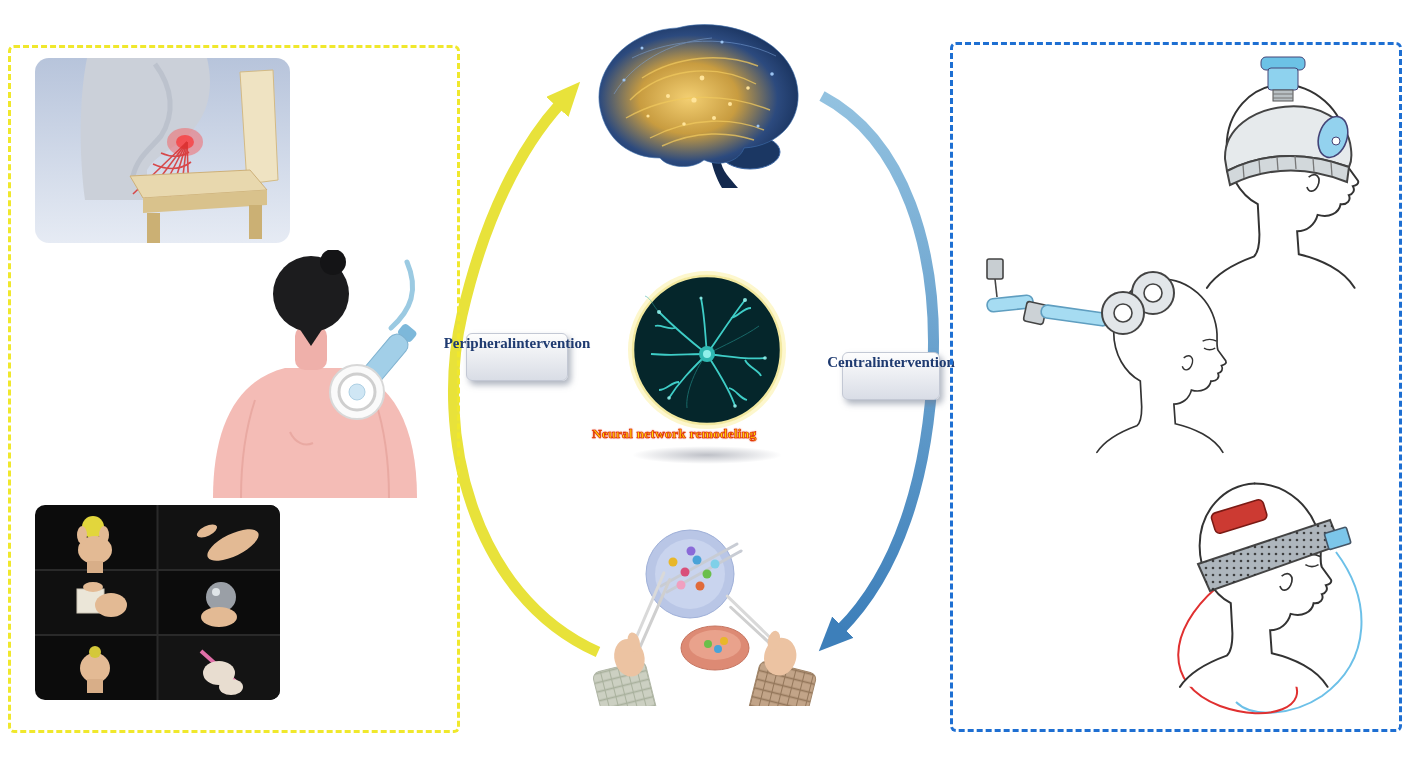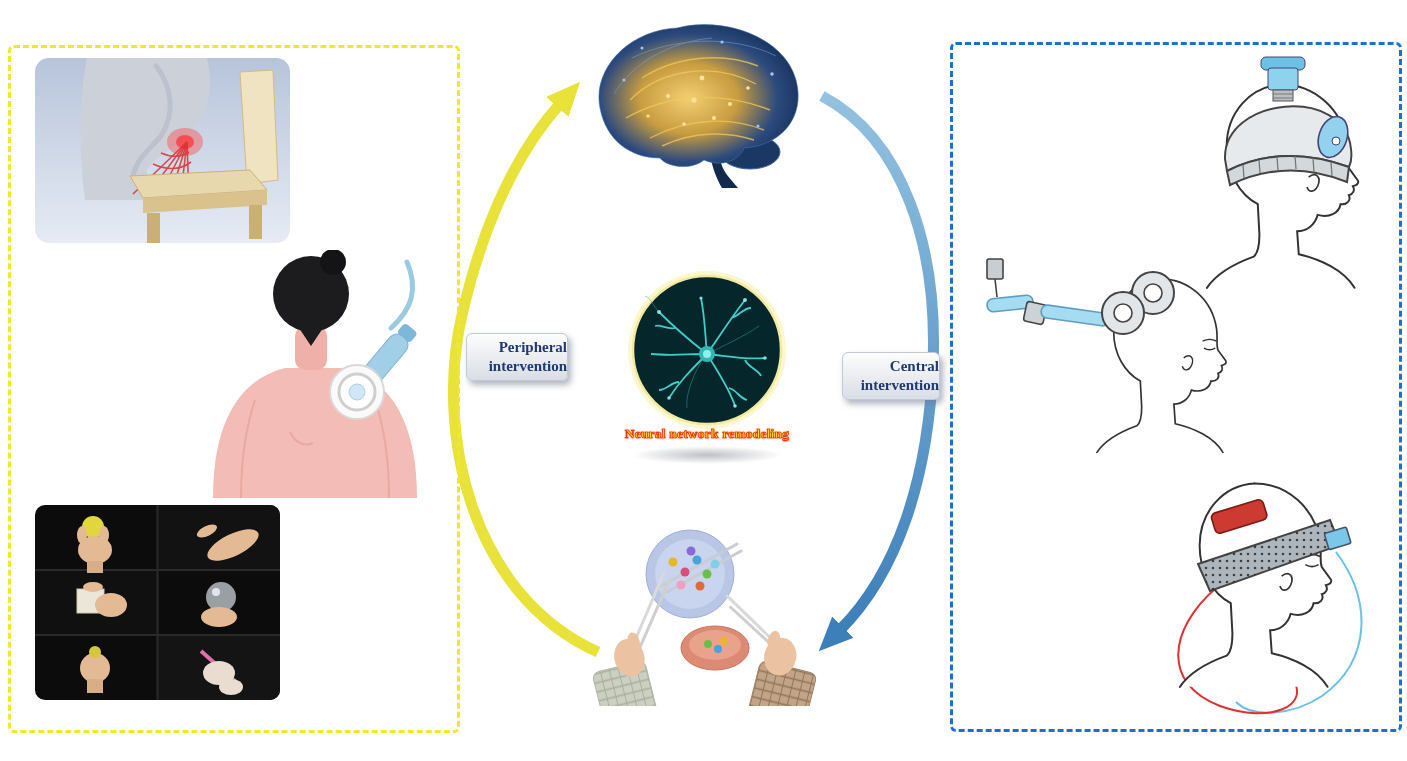--- a/index.html
+++ b/index.html
@@ -2,24 +2,24 @@
 <html><head>
 <meta charset="utf-8">
 <style>
   html,body{margin:0;padding:0;background:#fff;}
   #canvas{position:relative;width:1407px;height:761px;background:#ffffff;overflow:hidden;
           font-family:"Liberation Serif",serif;}
   .abs{position:absolute;}
   .panel{position:absolute;border-radius:6px;background:transparent;}
   .panel.left{left:8px;top:45px;width:446px;height:682px;border:3px dashed #f0e82c;}
   .panel.right{left:950px;top:42px;width:446px;height:684px;border:3px dashed #1e6fd2;}
-  .label-box{position:absolute;display:flex;flex-direction:column;align-items:flex-end;justify-content:center;
+  .label-box{position:absolute;display:flex;flex-direction:row;align-items:flex-start;justify-content:center;
     background:linear-gradient(#fdfdfd,#d9dde6);border:1px solid #c3c8d4;border-radius:6px;
     box-shadow:3px 4px 6px rgba(110,120,140,.55);color:#1e3a70;font-weight:bold;font-size:15px;line-height:1.3;}
-  .caption{position:absolute;text-align:center;font-weight:bold;font-size:13.5px;letter-spacing:.2px;
+  .caption{position:absolute;text-align:left;font-weight:bold;font-size:13.5px;letter-spacing:.2px;
     color:#ffdf00;-webkit-text-stroke:.7px #e0300e;text-shadow:0 0 1px #e0300e,0 0 2px #e0300e;}
   .hub-shadow{position:absolute;border-radius:50%;
     background:radial-gradient(closest-side,rgba(110,115,130,.45),rgba(110,115,130,0));}
   svg{display:block;}
 </style>
 </head>
 <body>
 
 <div id="canvas">
 

